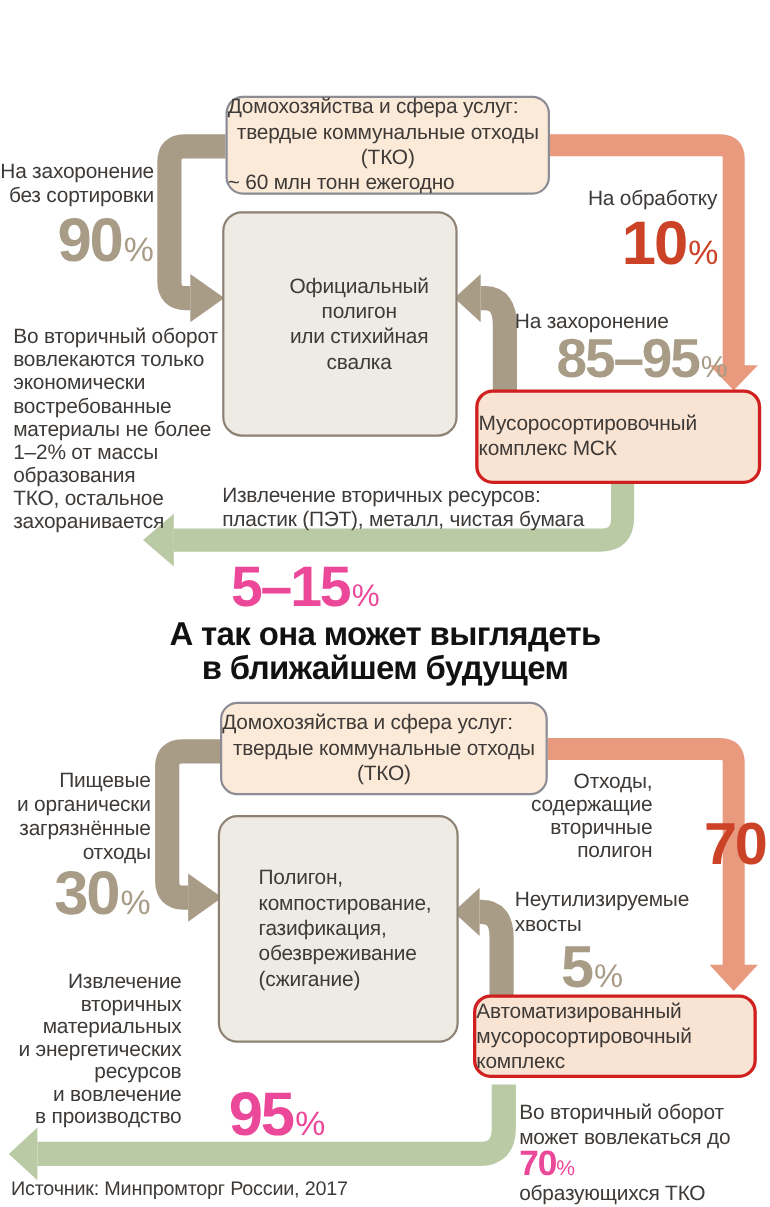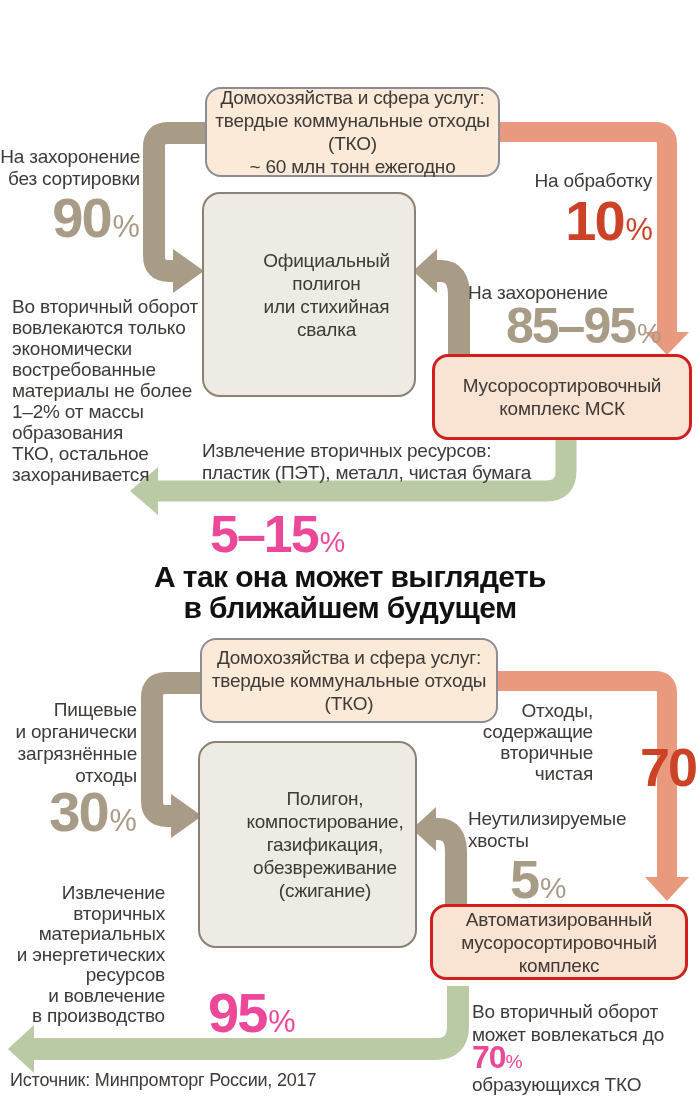--- a/index.html
+++ b/index.html
@@ -7,21 +7,21 @@
     position:relative; width:700px; height:1097px; background:#ffffff;
     font-family:"Liberation Sans", sans-serif; color:#3e3a37; overflow:hidden;
   }
   .flow-svg { position:absolute; left:0; top:0; }
   .title {
     position:absolute; left:0; right:0; text-align:center;
     font-weight:700; font-size:30px; line-height:31px; color:#111111; letter-spacing:-0.6px;
   }
   .box {
     position:absolute; box-sizing:border-box;
-    display:flex; flex-direction:column; justify-content:center; align-items:center;
+    display:flex; flex-direction:column; justify-content:center; align-items:flex-start;
     text-align:center; font-size:19px; line-height:23px; letter-spacing:-0.2px;
   }
   .box.src  { background:#fcead9; border:2px solid #8b8c96; border-radius:16px; }
   .box.land { background:#edebe3; border:2px solid #8d8174; border-radius:18px;padding-left:35px; }
   .box.msk  { background:#f9e3d3; border:3px solid #cf1f1f; border-radius:16px; }
   .lbl { position:absolute; font-size:19px; line-height:22px; letter-spacing:-0.2px; }
   .lbl.r { text-align:right; }
   .num {
     position:absolute; font-weight:700; line-height:1; letter-spacing:-2px; white-space:nowrap;margin-left:40px;
   }
@@ -159,21 +159,21 @@
     <div>и органически</div>
     <div>загрязнённые</div>
     <div>отходы</div>
   </div>
   <div class="num taupe" style="right:563px; top:784px; font-size:56px;"><span>30</span><span class="pct">%</span></div>
 
   <div class="lbl r" style="right:107px; top:700px; line-height:21px;">
     <div>Отходы,</div>
     <div>содержащие</div>
     <div>вторичные</div>
-    <div>чистая</div>
+    <div>полигон</div>
   </div>
   <div class="num red" style="left:600px; top:740px; font-size:54px;"><span>70</span><span class="pct white">%</span></div>
 
   <div class="lbl" style="left:468px; top:808px;">
     <div>Неутилизируемые</div>
     <div>хвосты</div>
   </div>
   <div class="num taupe" style="left:470px; top:852px; font-size:54px;"><span>5</span><span class="pct">%</span></div>
 
   <div class="lbl r" style="right:535px; top:883px; line-height:20.5px;">

